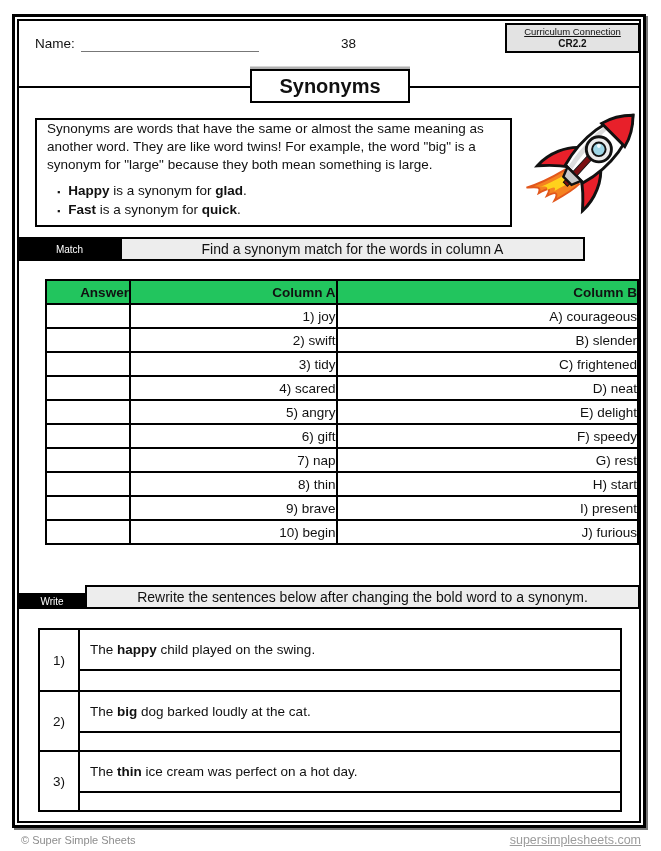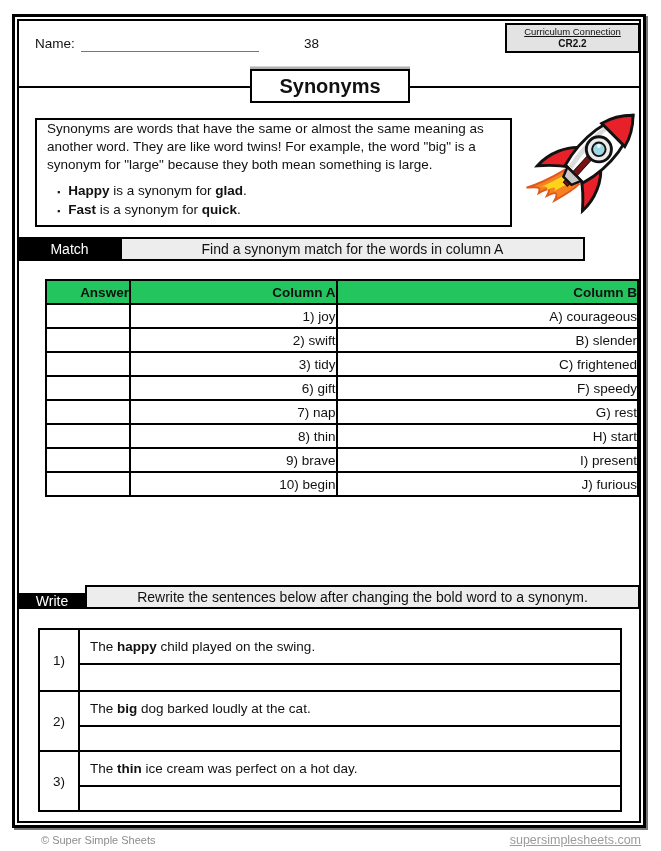--- a/index.html
+++ b/index.html
@@ -5,21 +5,21 @@
   * { margin:0; padding:0; box-sizing:border-box; }
   html,body { width:661px; height:851px; background:#fff; font-family:"Liberation Sans", sans-serif; color:#111; position:relative; overflow:hidden; }
 
   
   .sheet { position:absolute; left:12px; top:14px; width:634px; height:814px; border:3px solid #000; box-shadow:2px 2px 0 #777; background:#fff; }
   .inner { position:absolute; inset:2px; border:2px solid #000; background:#fff; }
 
   
   .name-label { position:absolute; left:16px; top:15px; font-size:13.5px; }
   .name-line { position:absolute; left:62px; top:14px; width:178px; height:17px; border-bottom:1.5px solid #777; }
-  .page-number { position:absolute; left:285px; top:15px; width:60px; text-align:left; font-size:13.5px; }
+  .page-number { position:absolute; left:277px; top:15px; width:60px; text-align:right; font-size:13.5px; }
   .badge { position:absolute; left:486px; top:2px; width:135px; height:30px; background:#e3e3e3; border:2px solid #000; display:flex; flex-direction:column; align-items:center; justify-content:center; line-height:1.25; }
   .badge .l1 { font-size:9.5px; text-decoration:underline; }
   .badge .l2 { font-size:10px; font-weight:bold; }
 
   .divider { position:absolute; left:0; top:65px; width:100%; height:2px; background:#000; }
   .title-box { position:absolute; left:231px; top:48px; width:160px; height:34px; background:#fff; border:2px solid #000; box-shadow:0 -2.5px 0 #b0b0b0; display:flex; align-items:center; justify-content:center; font-size:20px; font-weight:bold; z-index:2; }
 
   
   .intro-box { position:absolute; left:16px; top:97px; width:477px; height:109px; border:2px solid #000; padding:0 10px; font-size:13.5px; line-height:1.33; }
   .bullets { margin-top:7px; }
@@ -27,45 +27,45 @@
   .bullet-glyph { font-size:9px; margin:0 8px 0 10px; }
 
   
   .rocket-wrap { position:absolute; left:505px; top:92px; width:128px; height:114px; }
   .rocket-wrap svg { overflow:visible; }
 
   
   .bar { position:absolute; left:0; height:24px; display:flex; }
   .bar-match { top:216px; }
   .bar-write { top:564px; }
-  .bar-label { background:#000; color:#fff; font-size:14px; display:flex; align-items:center; justify-content:center; }
+  .bar-label { background:#000; color:#fff; font-size:10px; display:flex; align-items:center; justify-content:center; }
   .bar-label.match { width:101px; }
   .bar-label.write { width:66px;margin-top:8px; }
   .bar-instr { background:#ededed; border:2px solid #000; font-size:14px; display:flex; align-items:center; justify-content:center; }
   .bar-instr.match { width:465px; }
   .bar-instr.write { width:555px; }
 
   
   .match-table { position:absolute; left:26px; top:258px; border-collapse:collapse; table-layout:fixed; }
   .match-table th, .match-table td { border:2px solid #000; height:24px; font-size:13.5px; }
   .match-table th { background:#22c55e; font-weight:bold; text-align:right;margin-top:24px; }
   .match-table td.txt { padding-left:12px; text-align:right; }
   .col-ans { width:84px; } .col-a { width:207px; } .col-b { width:302px; }
 
   
   .write-table { position:absolute; left:19px; top:607px; width:584px; border:2px solid #000; }
   .w-row { display:grid; grid-template-columns:40px 1fr; height:60px; }
   .w-row + .w-row { border-top:2px solid #000; }
   .w-num { border-right:2px solid #000; display:flex; align-items:center; justify-content:center; font-size:13.5px; }
   .w-right { display:flex; flex-direction:column; }
-  .w-sentence { height:35px; border-bottom:2px solid #000; display:flex; align-items:center; padding:0 10px; font-size:13.5px; white-space:pre; }
+  .w-sentence { height:41px; border-bottom:2px solid #000; display:flex; align-items:center; padding:0 10px; font-size:13.5px; white-space:pre; }
   .w-blank { flex:1; }
 
   
-  .footer-left { position:absolute; left:41px; top:834px; font-size:11px; color:#8c8c8c; }
+  .footer-left { position:absolute; left:21px; top:834px; font-size:11px; color:#8c8c8c; }
   .footer-right { position:absolute; right:20px; top:833px; font-size:12.5px; color:#9c9c9c;text-decoration:underline; }
 
   b { font-weight:bold; }
 </style>
 </head>
 <body>
 
 <div class="sheet">
   <div class="inner">
 
@@ -149,20 +149,30 @@
             <td class="txt">2) swift</td>
             <td class="txt">B) slender</td>
           </tr>
         <tr>
             <td></td>
             <td class="txt">3) tidy</td>
             <td class="txt">C) frightened</td>
           </tr>
         <tr>
             <td></td>
+            <td class="txt">4) scared</td>
+            <td class="txt">D) neat</td>
+          </tr>
+        <tr>
+            <td></td>
+            <td class="txt">5) angry</td>
+            <td class="txt">E) delight</td>
+          </tr>
+        <tr>
+            <td></td>
             <td class="txt">6) gift</td>
             <td class="txt">F) speedy</td>
           </tr>
         <tr>
             <td></td>
             <td class="txt">7) nap</td>
             <td class="txt">G) rest</td>
           </tr>
         <tr>
             <td></td>

